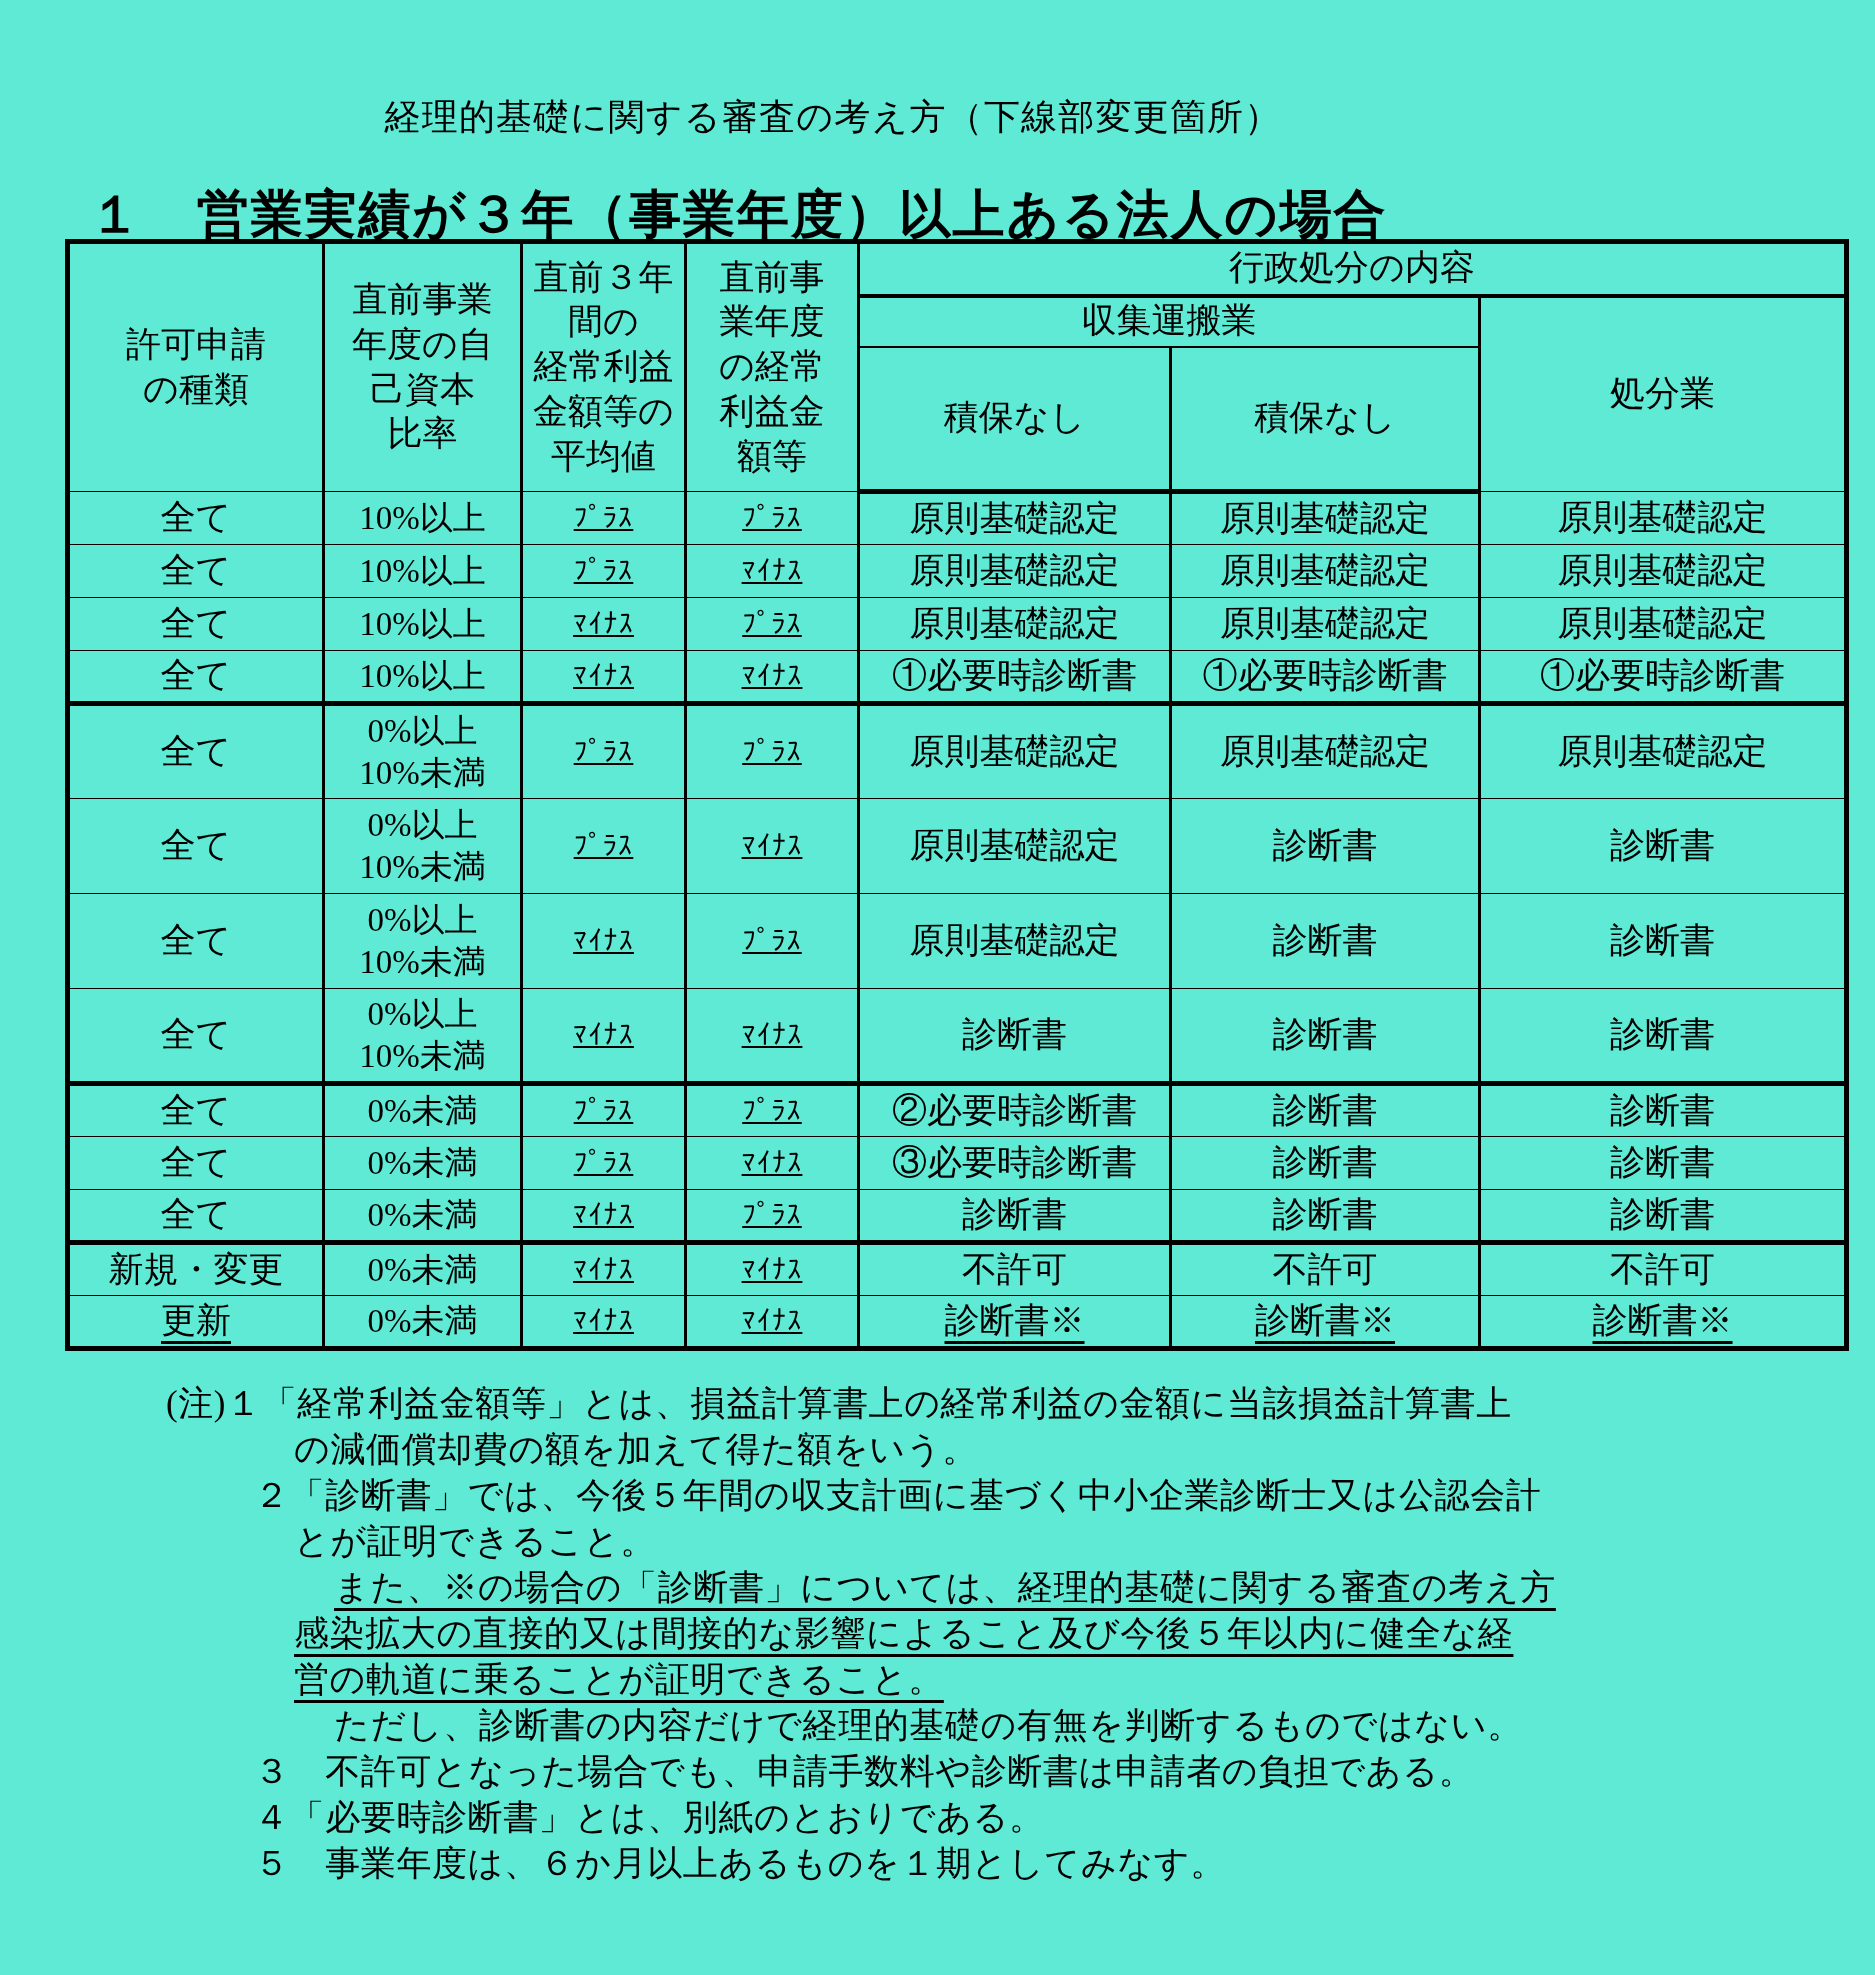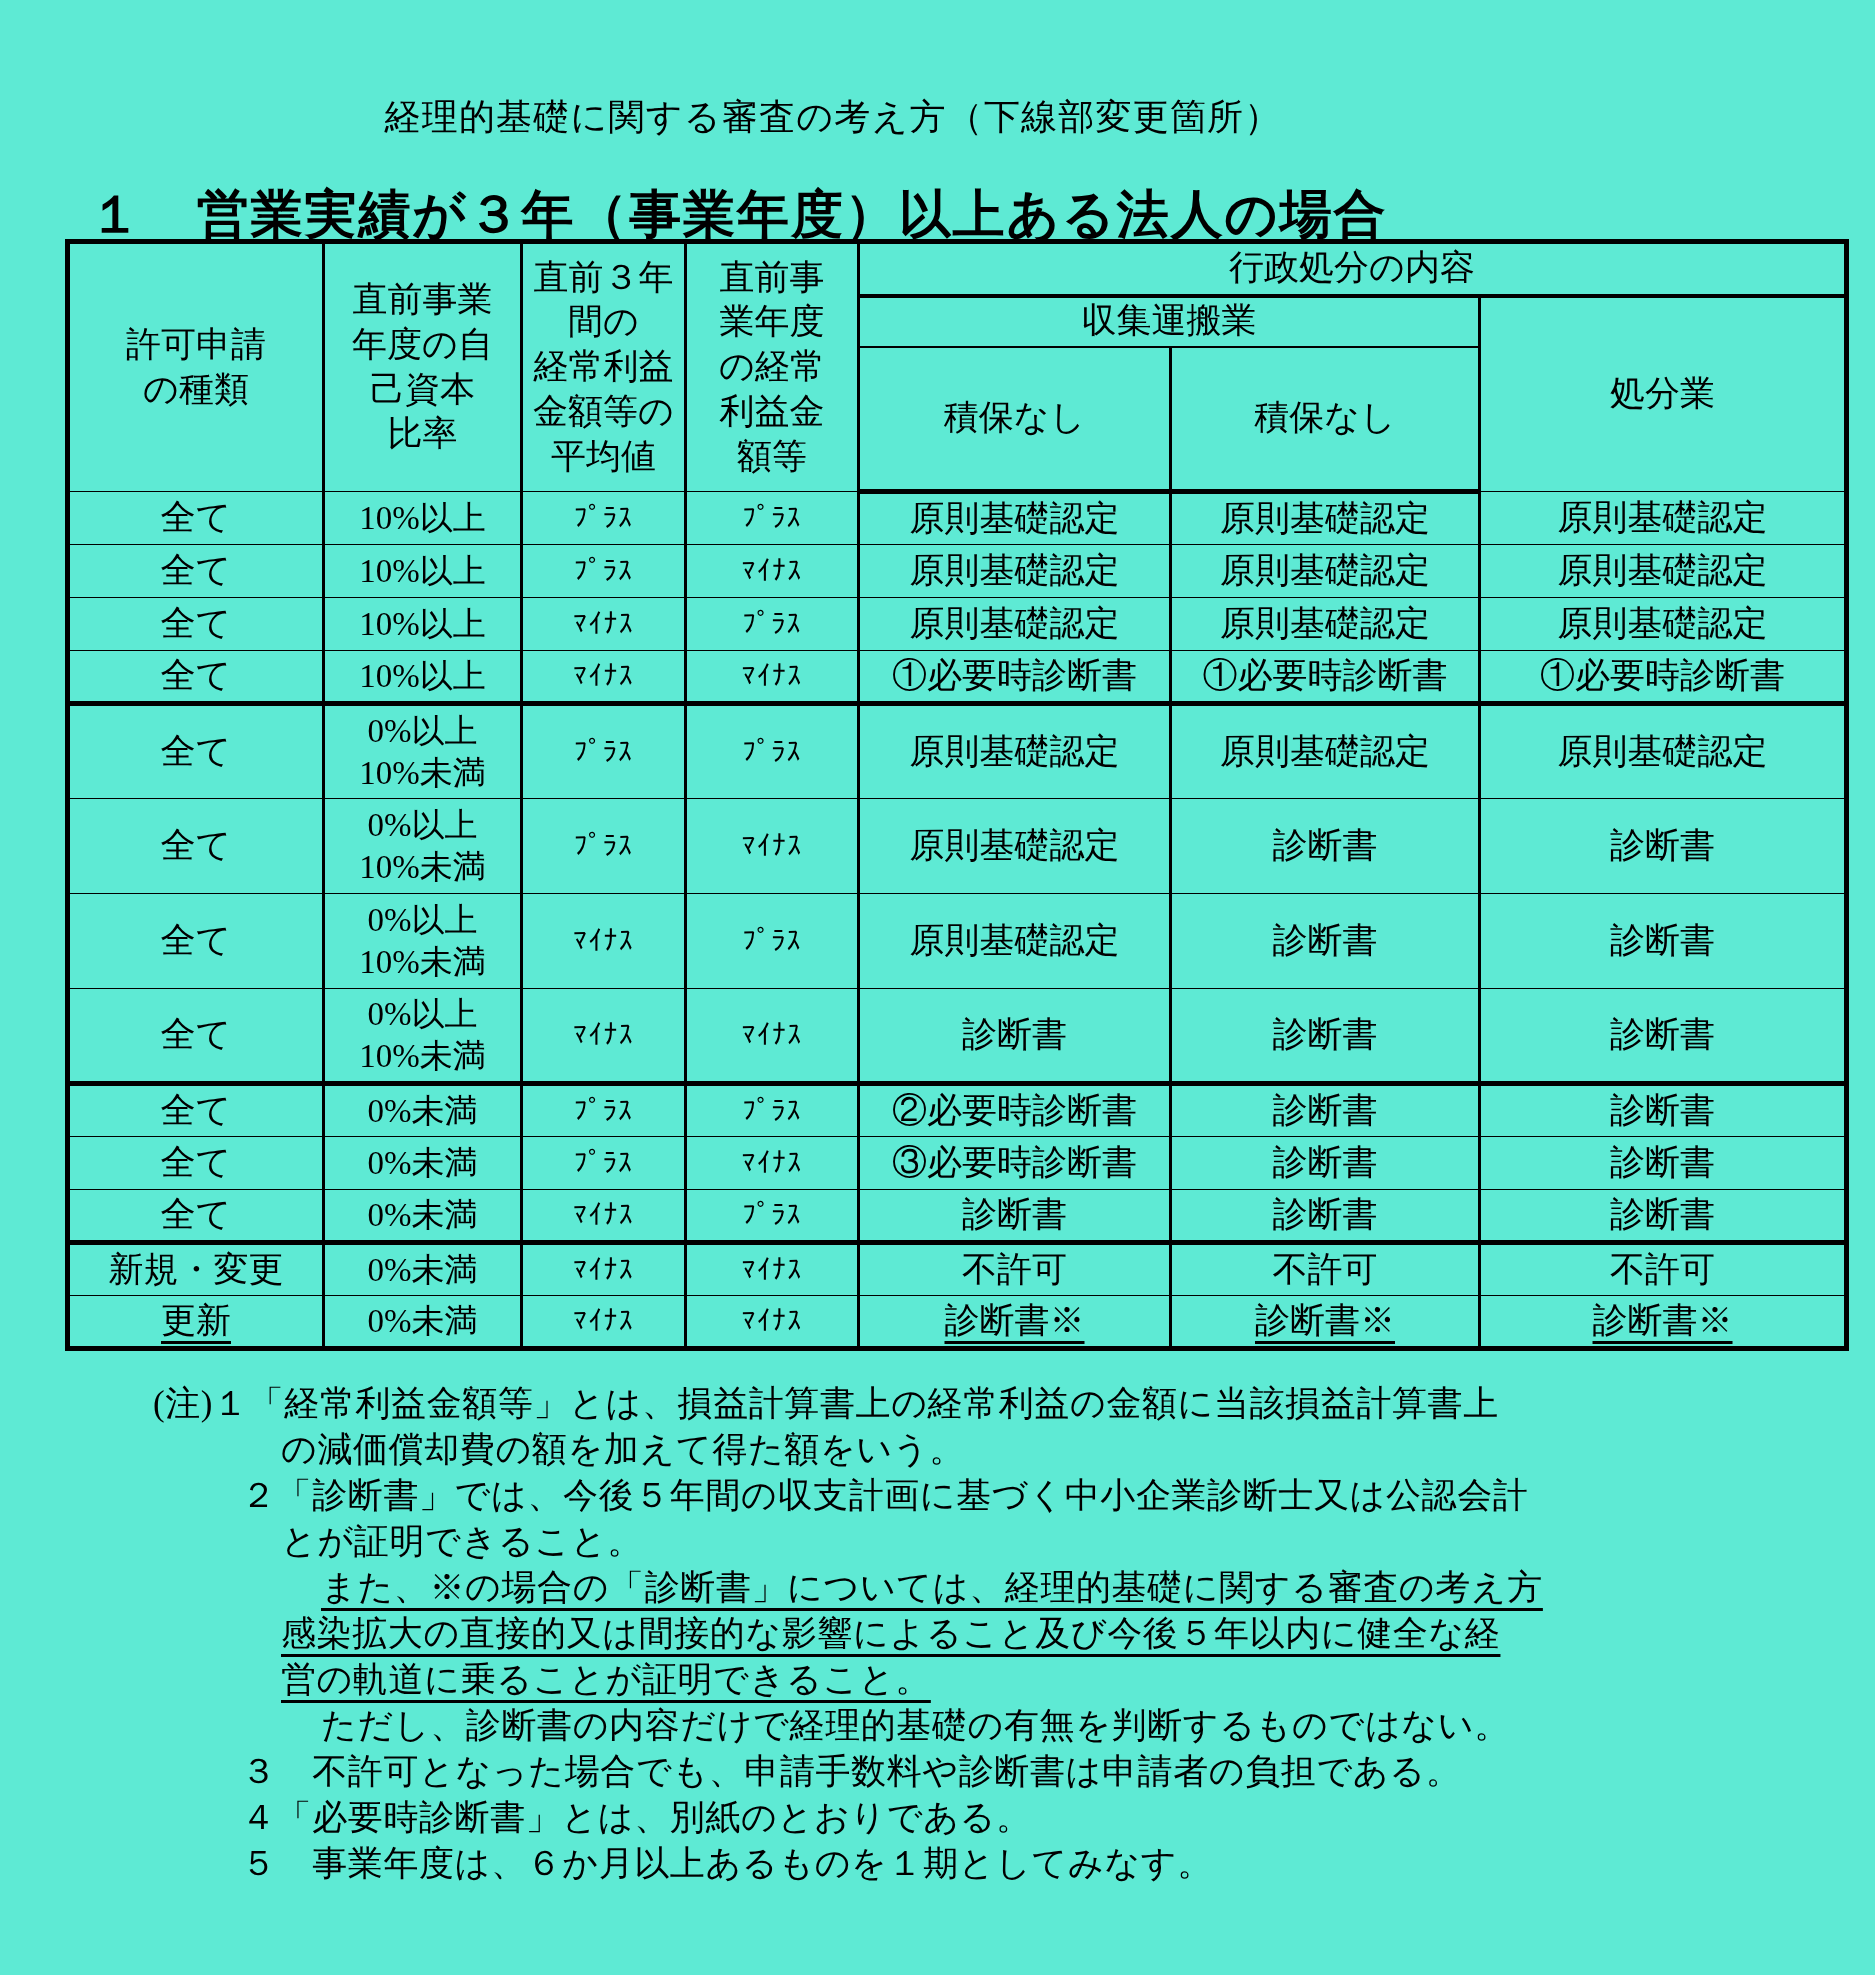--- a/index.html
+++ b/index.html
@@ -60,38 +60,39 @@
   thead tr.hr1 { height: 54px; }
   thead tr.hr2 { height: 51px; }
   thead tr.hr3 { height: 145px; }
   thead td.adm-cell { border-bottom-width: 4.3px; }
   thead td.ct-cell  { border-bottom-width: 2.5px; }
   thead tr.hr3 td { border-bottom-width: 5.6px; margin-left: 36px; }
   thead td { font-size: 35px; }
   tbody tr { height: 53px; }
   tbody tr.tall { height: 95px; }
   tbody tr.tsep td { border-top-width: 5.6px; }
-  tbody td.kat { font-size: 28px; letter-spacing: 1.2px; }
+  tbody td.kat { font-size: 28px; letter-spacing: 1.2px; text-decoration: underline; }
   tbody td.ratio { font-size: 33px; }
   .u {
     text-decoration: underline;
     text-decoration-thickness: 3.1px;
     text-underline-offset: 8.6px;
   }
   .notes {
     position: absolute;
     top: 1381px;
     left: 0;
     width: 1876px;
     font-size: 35px;
   }
   .note-line {
     line-height: 46px;
     white-space: nowrap;
     letter-spacing: 0.6px;
+    margin-left: 13px;
   }
   .ind0 { padding-left: 153px; }
   .ind1 { padding-left: 281px; }
   .ind2 { padding-left: 241px; }
   .ind3 { padding-left: 321px; }
 </style>
 </head>
 <body>
 
 <div class="page">

